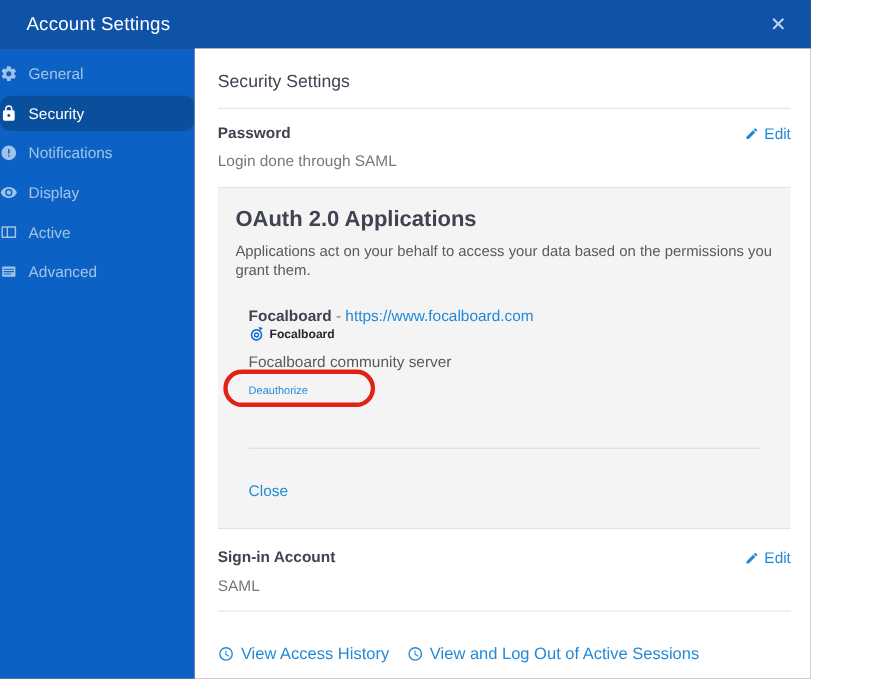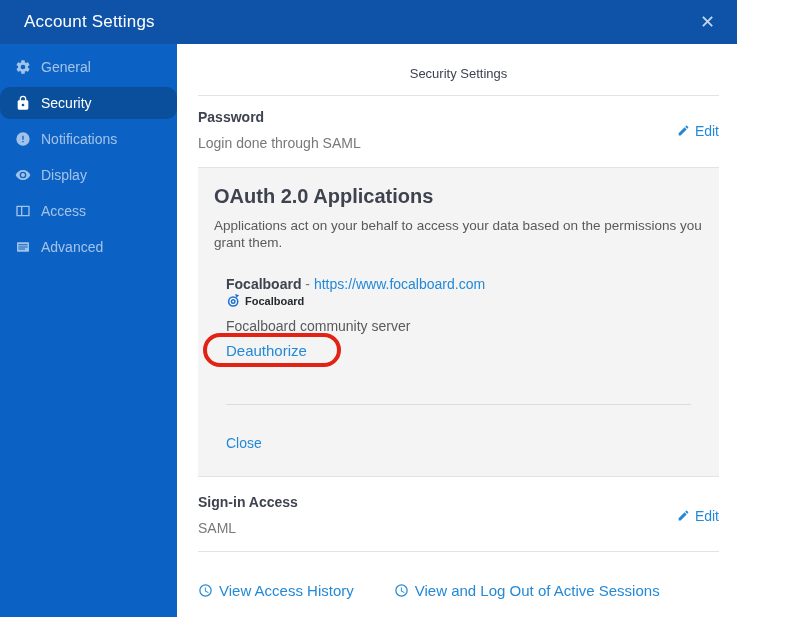--- a/index.html
+++ b/index.html
@@ -34,36 +34,35 @@
   
   .modal-body { flex: 1; display: flex; min-height: 0; }
 
   
   .sidebar { flex: 0 0 177px; background: #0b61c4; padding-top: 7px; }
   .nav-item {
     height: 32px;
     margin-bottom: 4px;
     display: flex;
     align-items: center;
-    padding-left: 15px;
     font-size: 14px;
     color: rgba(255,255,255,0.62);
     cursor: pointer;
     user-select: none;
   }
   .nav-item.active { background: #094f9c; color: #fff; border-radius: 10px; }
   .nav-icon { width: 16px; height: 16px; margin-right: 10px; display: inline-flex; flex: 0 0 16px; }
   .nav-icon svg { width: 16px; height: 16px; fill: currentColor; }
 
   
   .content { flex: 1; padding: 0 18px 0 21px; background: #fff; overflow: hidden; }
-  .page-title { font-size: 13px; font-weight: 400; color: #3f4350; margin: 22px 0 14px; text-align: center; }
+  .page-title { font-size: 16px; font-weight: 400; color: #3f4350; margin: 22px 0 14px; }
   .divider { border: none; border-top: 1px solid #e3e3e4; margin: 0; }
 
-  .setting-row { display: flex; justify-content: space-between; align-items: center; }
+  .setting-row { display: flex; justify-content: space-between; align-items: flex-start; }
   .setting-row.password { padding: 13px 0 16px; }
   .setting-row.signin  { padding: 17px 0 15px; }
   .setting-label { font-size: 14px; font-weight: 700; color: #3f4350; margin-bottom: 10px; }
   .setting-value { font-size: 14px; color: #78787c; }
   .edit-link {
     display: inline-flex; align-items: center; gap: 5px;
     color: #2389d7; font-size: 14px; text-decoration: none; cursor: pointer;
     margin-top: 1px;
   }
   .edit-link svg { width: 13px; height: 13px; fill: #2389d7; }
@@ -76,34 +75,34 @@
   .app-head { display: flex; justify-content: space-between; align-items: flex-start; flex-direction: column; }
   .app-title { font-size: 14px; }
   .app-name { font-weight: 700; color: #3f4350; }
   .app-sep { color: #78787c; }
   .app-link { color: #2389d7; text-decoration: none; cursor: pointer; }
   .app-logo { display: inline-flex; align-items: center; gap: 4px; margin-right: 30px; margin-top: 1px; }
   .app-logo svg { width: 15px; height: 15px; }
   .app-logo-text { font-size: 11px; font-weight: 700; color: #25292e; }
   .app-desc { font-size: 14px; color: #5a5a5e; margin-top: 10px; }
   .deauth-wrap { position: relative; display: inline-block; margin-top: 8px; }
-  .deauth-link { font-size: 15px; color: #2389d7; text-decoration: none; cursor: pointer; }
+  .deauth-link { font-size: 10px; color: #2389d7; text-decoration: none; cursor: pointer; }
   .annotation-ellipse {
     position: absolute;
     left: -23px; top: -9px;
     width: 138px; height: 34px;
     border: 4px solid #e02314;
     border-radius: 17px;
     pointer-events: none;
   }
   .oauth-divider { border: none; border-top: 1px solid #dcdcdd; margin: 44px 12px 0 12px; }
   .oauth-close { display: inline-block; margin: 30px 0 0 12px; font-size: 14px; color: #2389d7; text-decoration: none; cursor: pointer; }
 
   
-  .footer-links { display: flex; gap: 40px; margin-top: 30px; }
+  .footer-links { display: flex; gap: 16px; margin-top: 30px; }
   .footer-link {
     display: inline-flex; align-items: center; gap: 6px;
     font-size: 15px; color: #2389d7; text-decoration: none; cursor: pointer;
   }
   .footer-link svg { width: 15px; height: 15px; fill: #2389d7; }
 </style>
 </head>
 <body>
 
 <div class="modal">
@@ -147,21 +146,21 @@
             </svg>
         </span>
         <span>Display</span>
       </div>
       <div class="nav-item">
         <span class="nav-icon">
           <svg viewBox="0 0 24 24">
               <path d="M3,4H21A1,1 0 0,1 22,5V19A1,1 0 0,1 21,20H3A1,1 0 0,1 2,19V5A1,1 0 0,1 3,4M4,6V18H9V6H4M11,6V18H20V6H11Z"></path>
             </svg>
         </span>
-        <span>Access</span>
+        <span>Active</span>
       </div>
       <div class="nav-item">
         <span class="nav-icon">
           <svg viewBox="0 0 24 24">
               <path fill-rule="evenodd" d="M4,5H20A1,1 0 0,1 21,6V18A1,1 0 0,1 20,19H4A1,1 0 0,1 3,18V6A1,1 0 0,1 4,5Z M5,8H19V9.5H5Z M5,11.2H19V12.7H5Z M5,14.4H15V15.9H5Z"></path>
             </svg>
         </span>
         <span>Advanced</span>
       </div>
     </nav>
@@ -212,21 +211,21 @@
           </span>
         </div>
 
         <hr class="oauth-divider">
         <a class="oauth-close">Close</a>
       </section>
       <hr class="divider">
 
       <section class="setting-row signin">
         <div>
-          <div class="setting-label">Sign-in Access</div>
+          <div class="setting-label">Sign-in Account</div>
           <div class="setting-value">SAML</div>
         </div>
         <a class="edit-link">
           <svg viewBox="0 0 24 24">
               <path d="M20.71,7.04C21.1,6.65 21.1,6 20.71,5.63L18.37,3.29C18,2.9 17.35,2.9 16.96,3.29L15.12,5.12L18.87,8.87M3,17.25V21H6.75L17.81,9.93L14.06,6.18L3,17.25Z"></path>
             </svg>
           <span>Edit</span>
         </a>
       </section>
       <hr class="divider">

